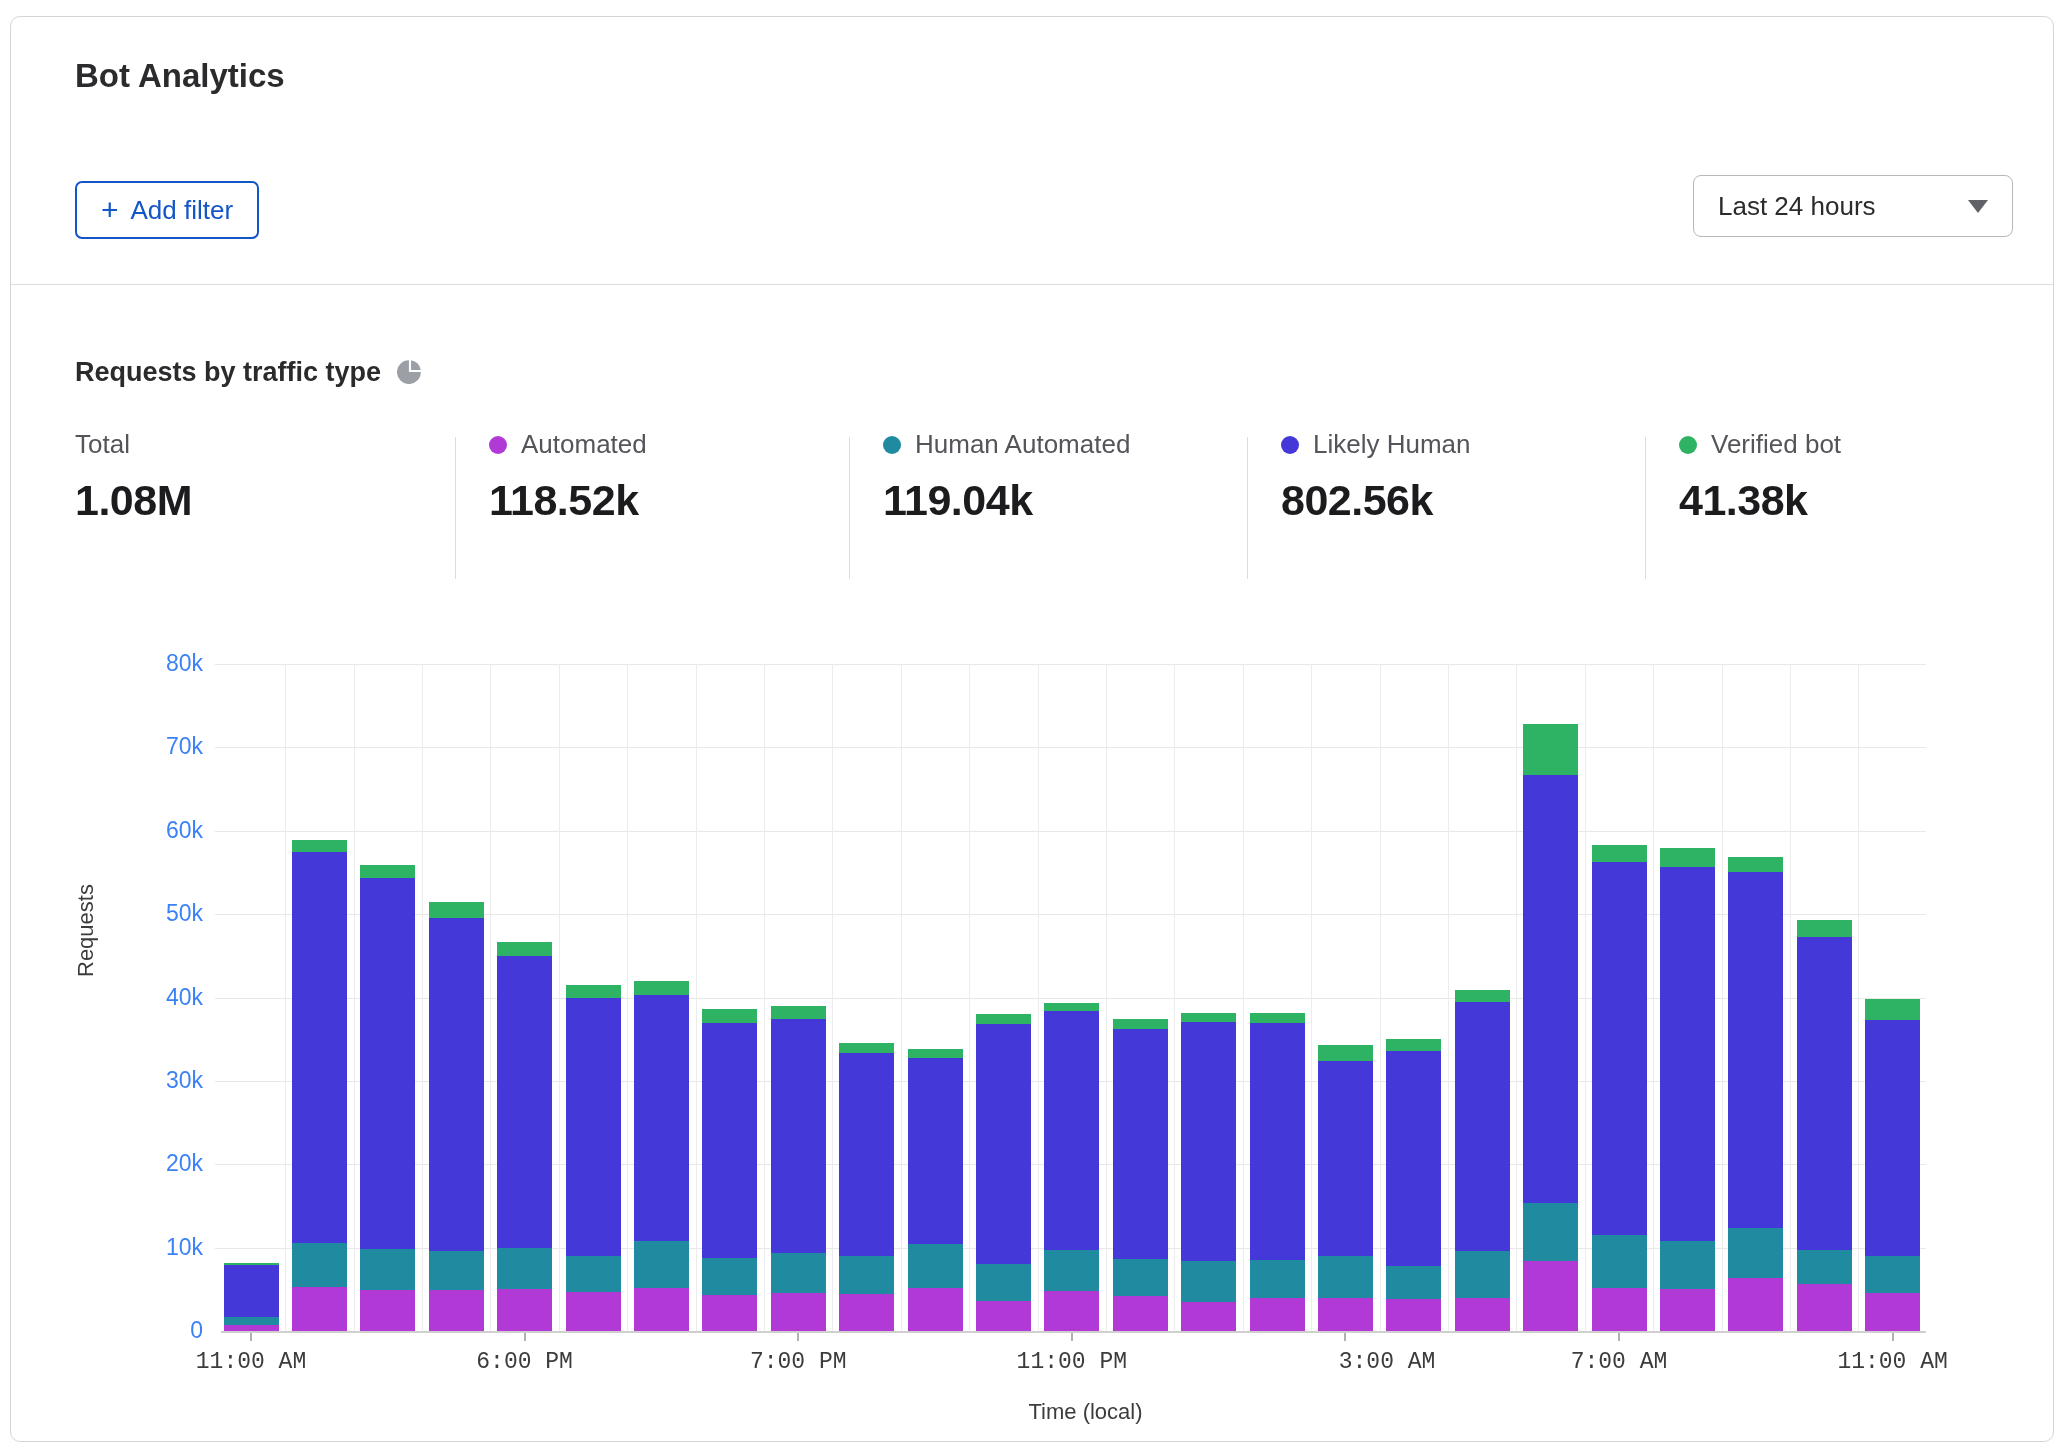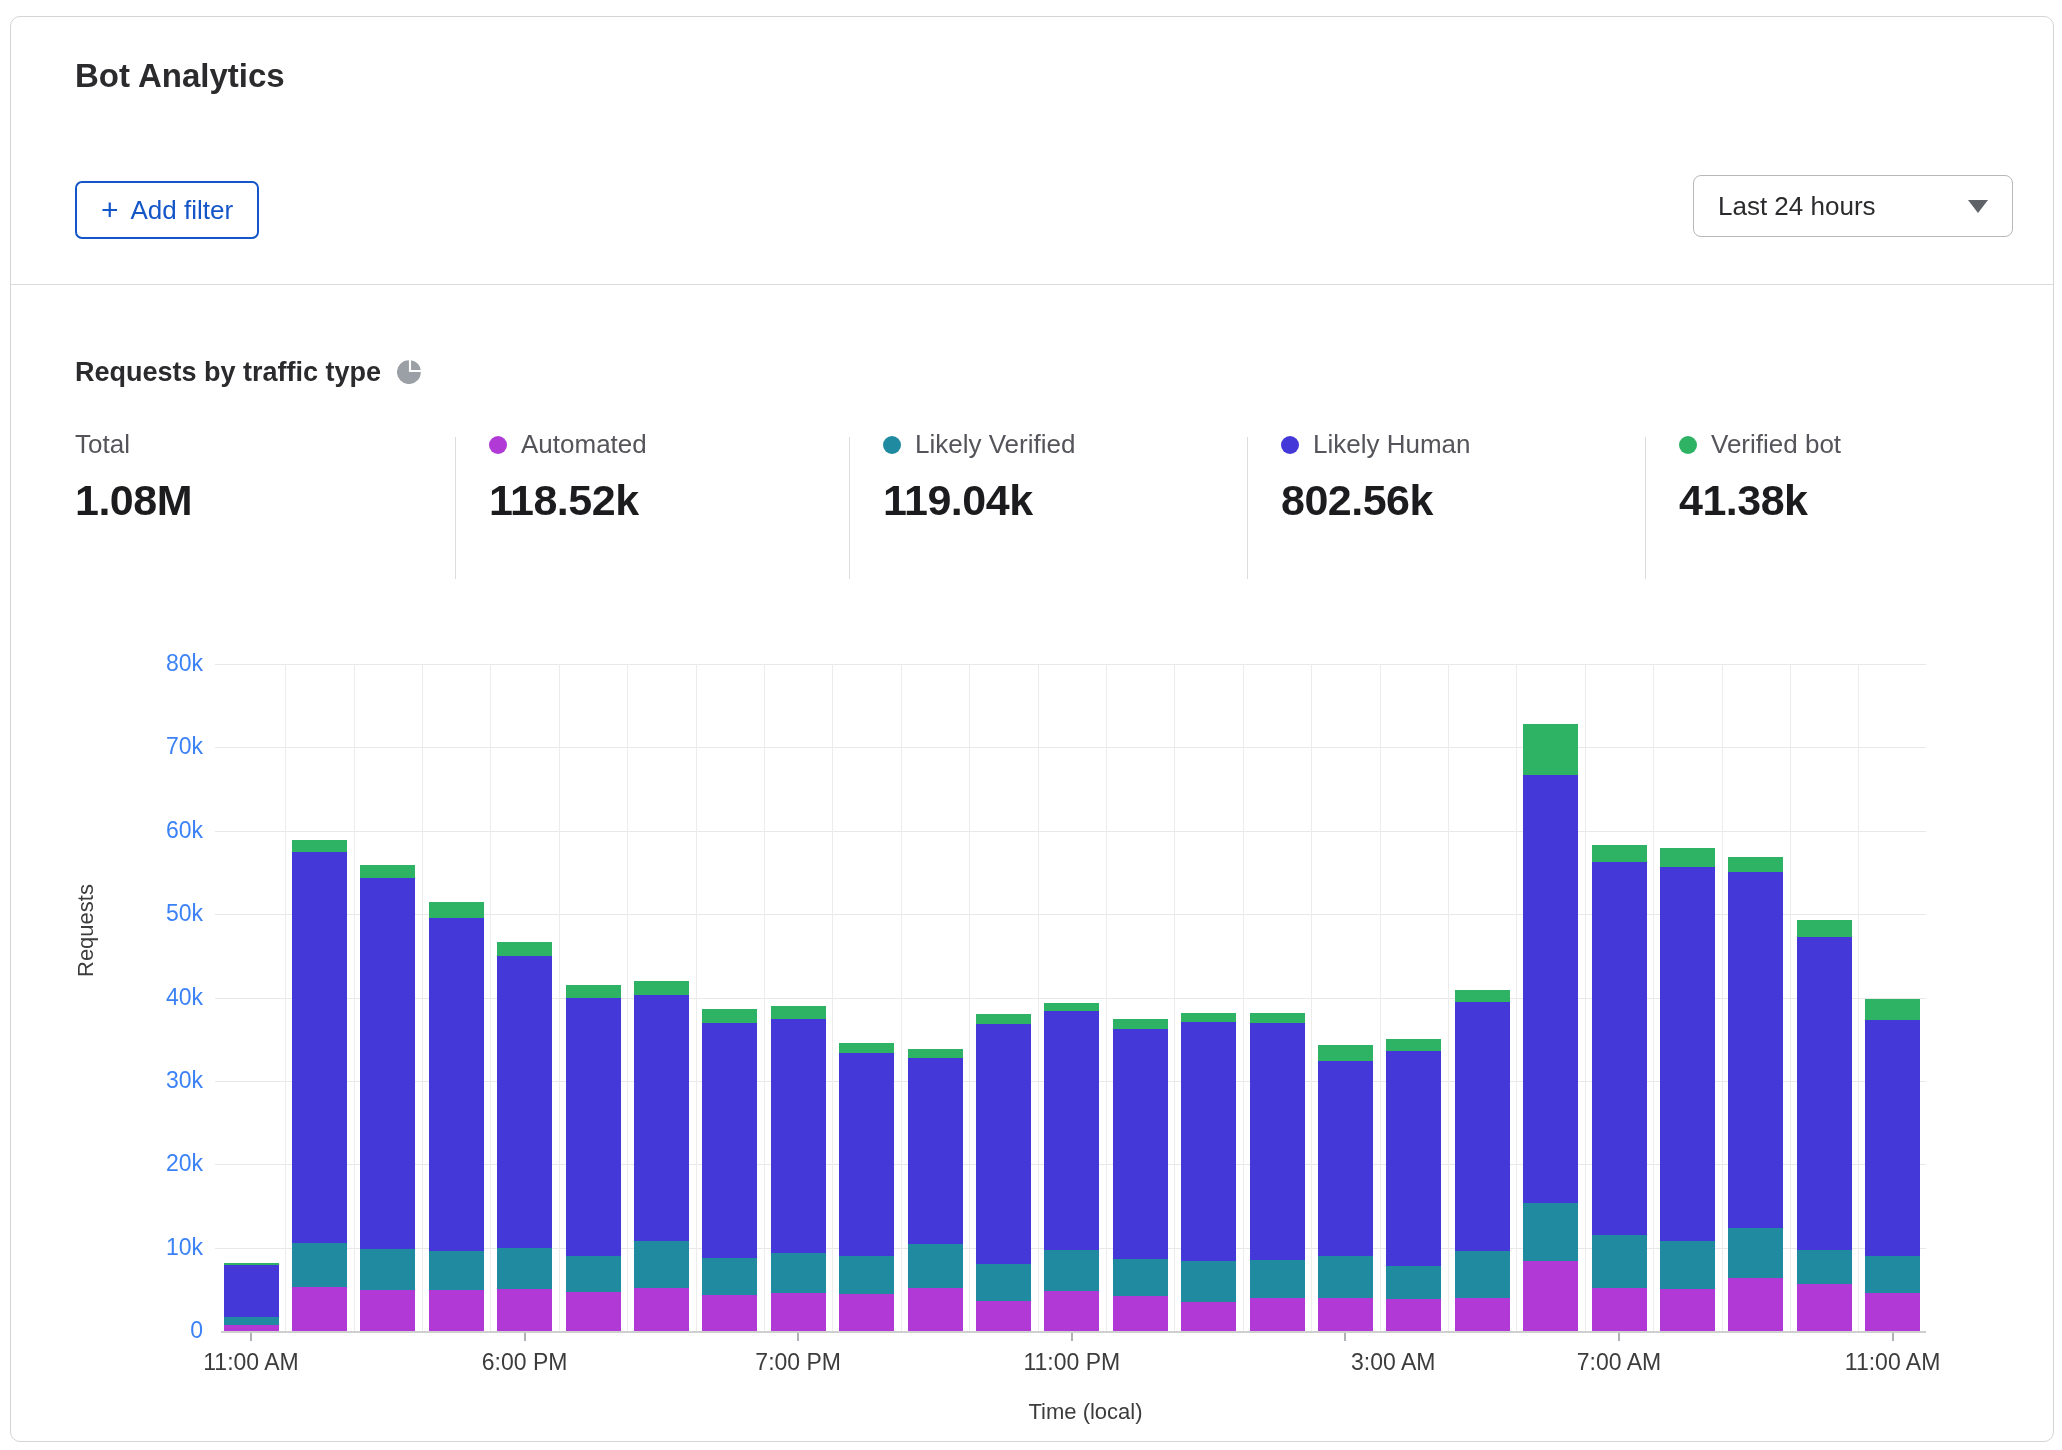--- a/index.html
+++ b/index.html
@@ -33,21 +33,21 @@
   .stat .val{margin-top:16px;font-size:43px;font-weight:700;color:#1c1c1f;letter-spacing:-0.5px;}
   .stat-divider{position:absolute;top:8px;width:1px;height:142px;background:#dcdcdc;}
   
   .ylab{position:absolute;left:62px;top:960px;transform:rotate(-90deg);transform-origin:left top;
         font-size:22px;color:#3c3c3c;}
   .xlab{position:absolute;left:222px;top:1382px;width:1705px;text-align:center;font-size:22px;color:#3c3c3c;}
   .gl-h{position:absolute;height:1px;background:#e8e8e8;}
   .gl-v{position:absolute;width:1px;background:#ececec;}
   .baseline{position:absolute;height:2px;background:#cfcfcf;}
   .ytick{position:absolute;width:80px;text-align:right;font-size:23px;color:#3b82f6;}
-  .xtick{position:absolute;width:180px;text-align:center;font-size:23px;color:#3c3c3c;}
+  .xtick{position:absolute;width:180px;text-align:center;font-size:23px;color:#3c3c3c;font-family:Liberation Mono, monospace;}
   .tickmark{position:absolute;width:2px;height:8px;background:#aeb2b7;}
   .bar{position:absolute;}
   .seg{position:absolute;left:0;width:100%;}
 </style>
 </head>
 <body>
 
 <div id="page">
   <div class="card">
 
@@ -86,21 +86,21 @@
       <div class="stat" style="left:478px">
         <div class="lab-row">
             <span class="dot" style="background: rgb(177, 58, 214);"></span>
             <span>Automated</span>
           </div>
         <div class="val">118.52k</div>
       </div>
       <div class="stat" style="left:872px">
         <div class="lab-row">
             <span class="dot" style="background: rgb(31, 138, 160);"></span>
-            <span>Likely Verified</span>
+            <span>Human Automated</span>
           </div>
         <div class="val">119.04k</div>
       </div>
       <div class="stat" style="left:1270px">
         <div class="lab-row">
             <span class="dot" style="background: rgb(68, 56, 216);"></span>
             <span>Likely Human</span>
           </div>
         <div class="val">802.56k</div>
       </div>

